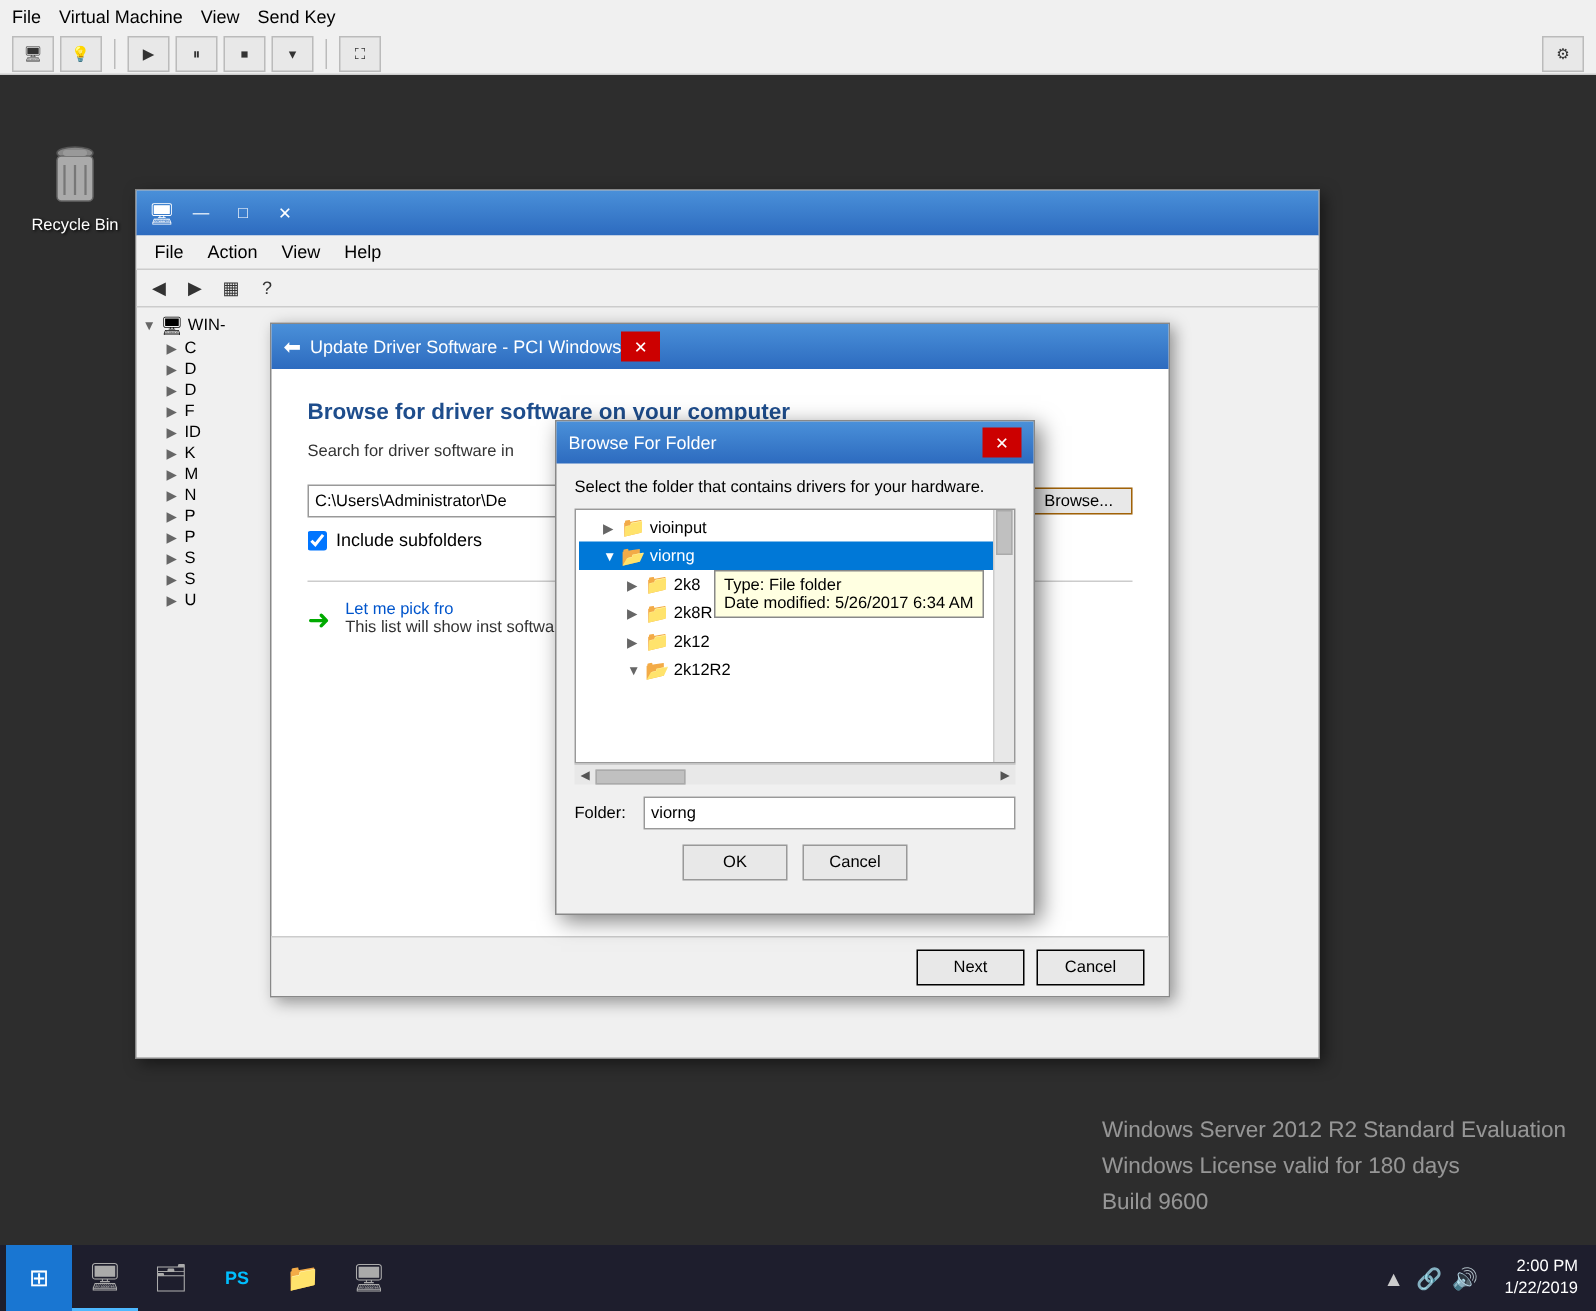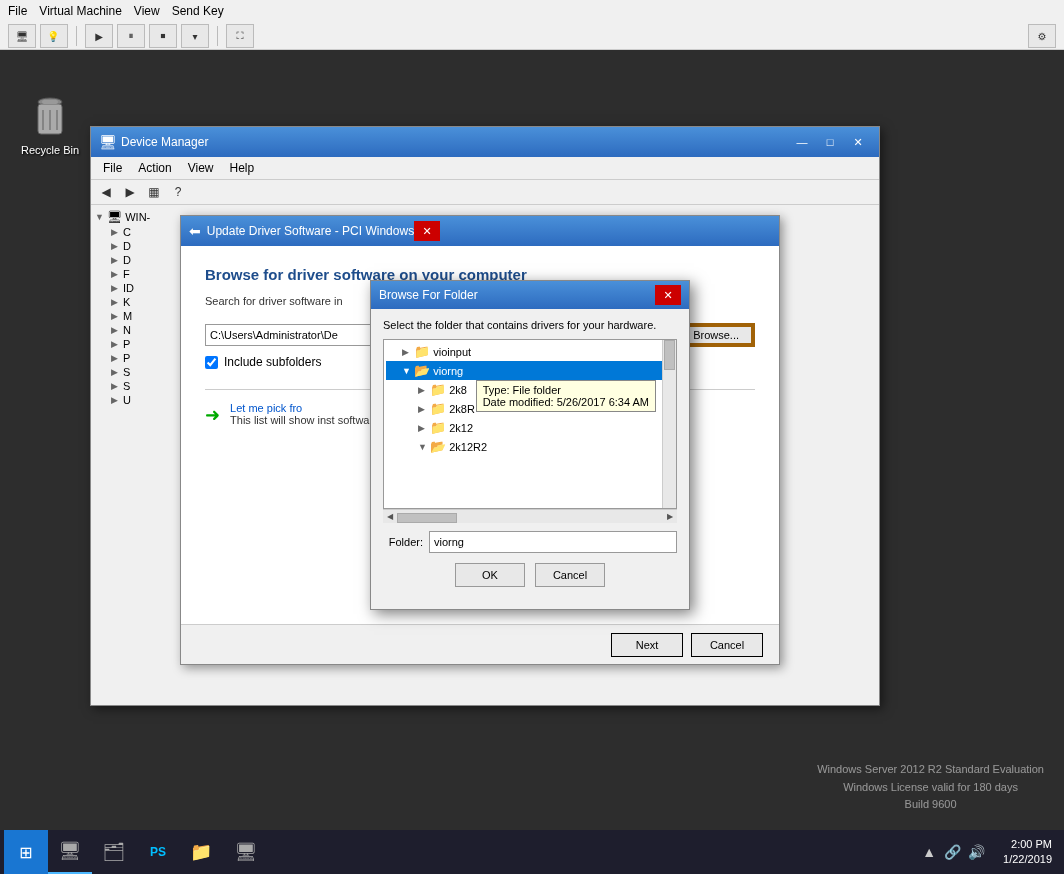--- a/index.html
+++ b/index.html
@@ -81,23 +81,23 @@
       text-align: center;
       text-shadow: 1px 1px 2px #000;
       margin-top: 2px;
     }
 
     
     .watermark {
       position: absolute;
       bottom: 60px;
       right: 20px;
-      text-align: center;
+      text-align: left;
       color: rgba(255,255,255,0.5);
-      font-size: 11px;
+      font-size: 15px;
       line-height: 1.6;
     }
 
     
     .taskbar {
       position: absolute;
       bottom: 0; left: 0;
       width: 1064px;
       height: 44px;
       background: #1e1e2d;
@@ -265,21 +265,21 @@
     .path-input {
       flex: 1;
       height: 22px;
       border: 1px solid #999;
       padding: 2px 4px;
       font-size: 11px;
     }
     .browse-btn {
       padding: 2px 12px;
       background: #e8e8e8;
-      border: 4px solid #a16207;
+      border: 1px solid #a16207;
       cursor: pointer;
       font-size: 11px;
     }
     .checkbox-row {
       display: flex; align-items: center; gap: 6px;
       margin-bottom: 20px;
     }
     .dialog-separator {
       border: none;
       border-top: 1px solid #ccc;
@@ -428,21 +428,21 @@
       width: 60px; height: 10px;
       background: #c0c0c0;
       border: 1px solid #aaa;
     }
     .folder-label-row {
       display: flex; align-items: center;
       margin: 8px 0 4px;
       font-size: 11px;
       gap: 6px;
     }
-    .folder-label-row label { min-width: 40px; text-align: right; }
+    .folder-label-row label { min-width: 40px; }
     .folder-input {
       flex: 1;
       height: 22px;
       border: 1px solid #999;
       padding: 2px 4px;
       font-size: 11px;
     }
     .browse-folder-footer {
       display: flex;
       justify-content: center;
@@ -507,21 +507,20 @@
 
   <div class="watermark">
     <div>Windows Server 2012 R2 Standard Evaluation</div>
     <div>Windows License valid for 180 days</div>
     <div>Build 9600</div>
   </div>
 
   <div class="device-manager-window">
     <div class="win-titlebar">
       <span class="win-icon">🖥</span>
-      <span class="title-text">Device Manager</span>
       <div class="win-controls">
         <div class="win-btn">—</div>
         <div class="win-btn">□</div>
         <div class="win-btn close">✕</div>
       </div>
     </div>
     <div class="win-menubar">
       <span>File</span>
       <span>Action</span>
       <span>View</span>

